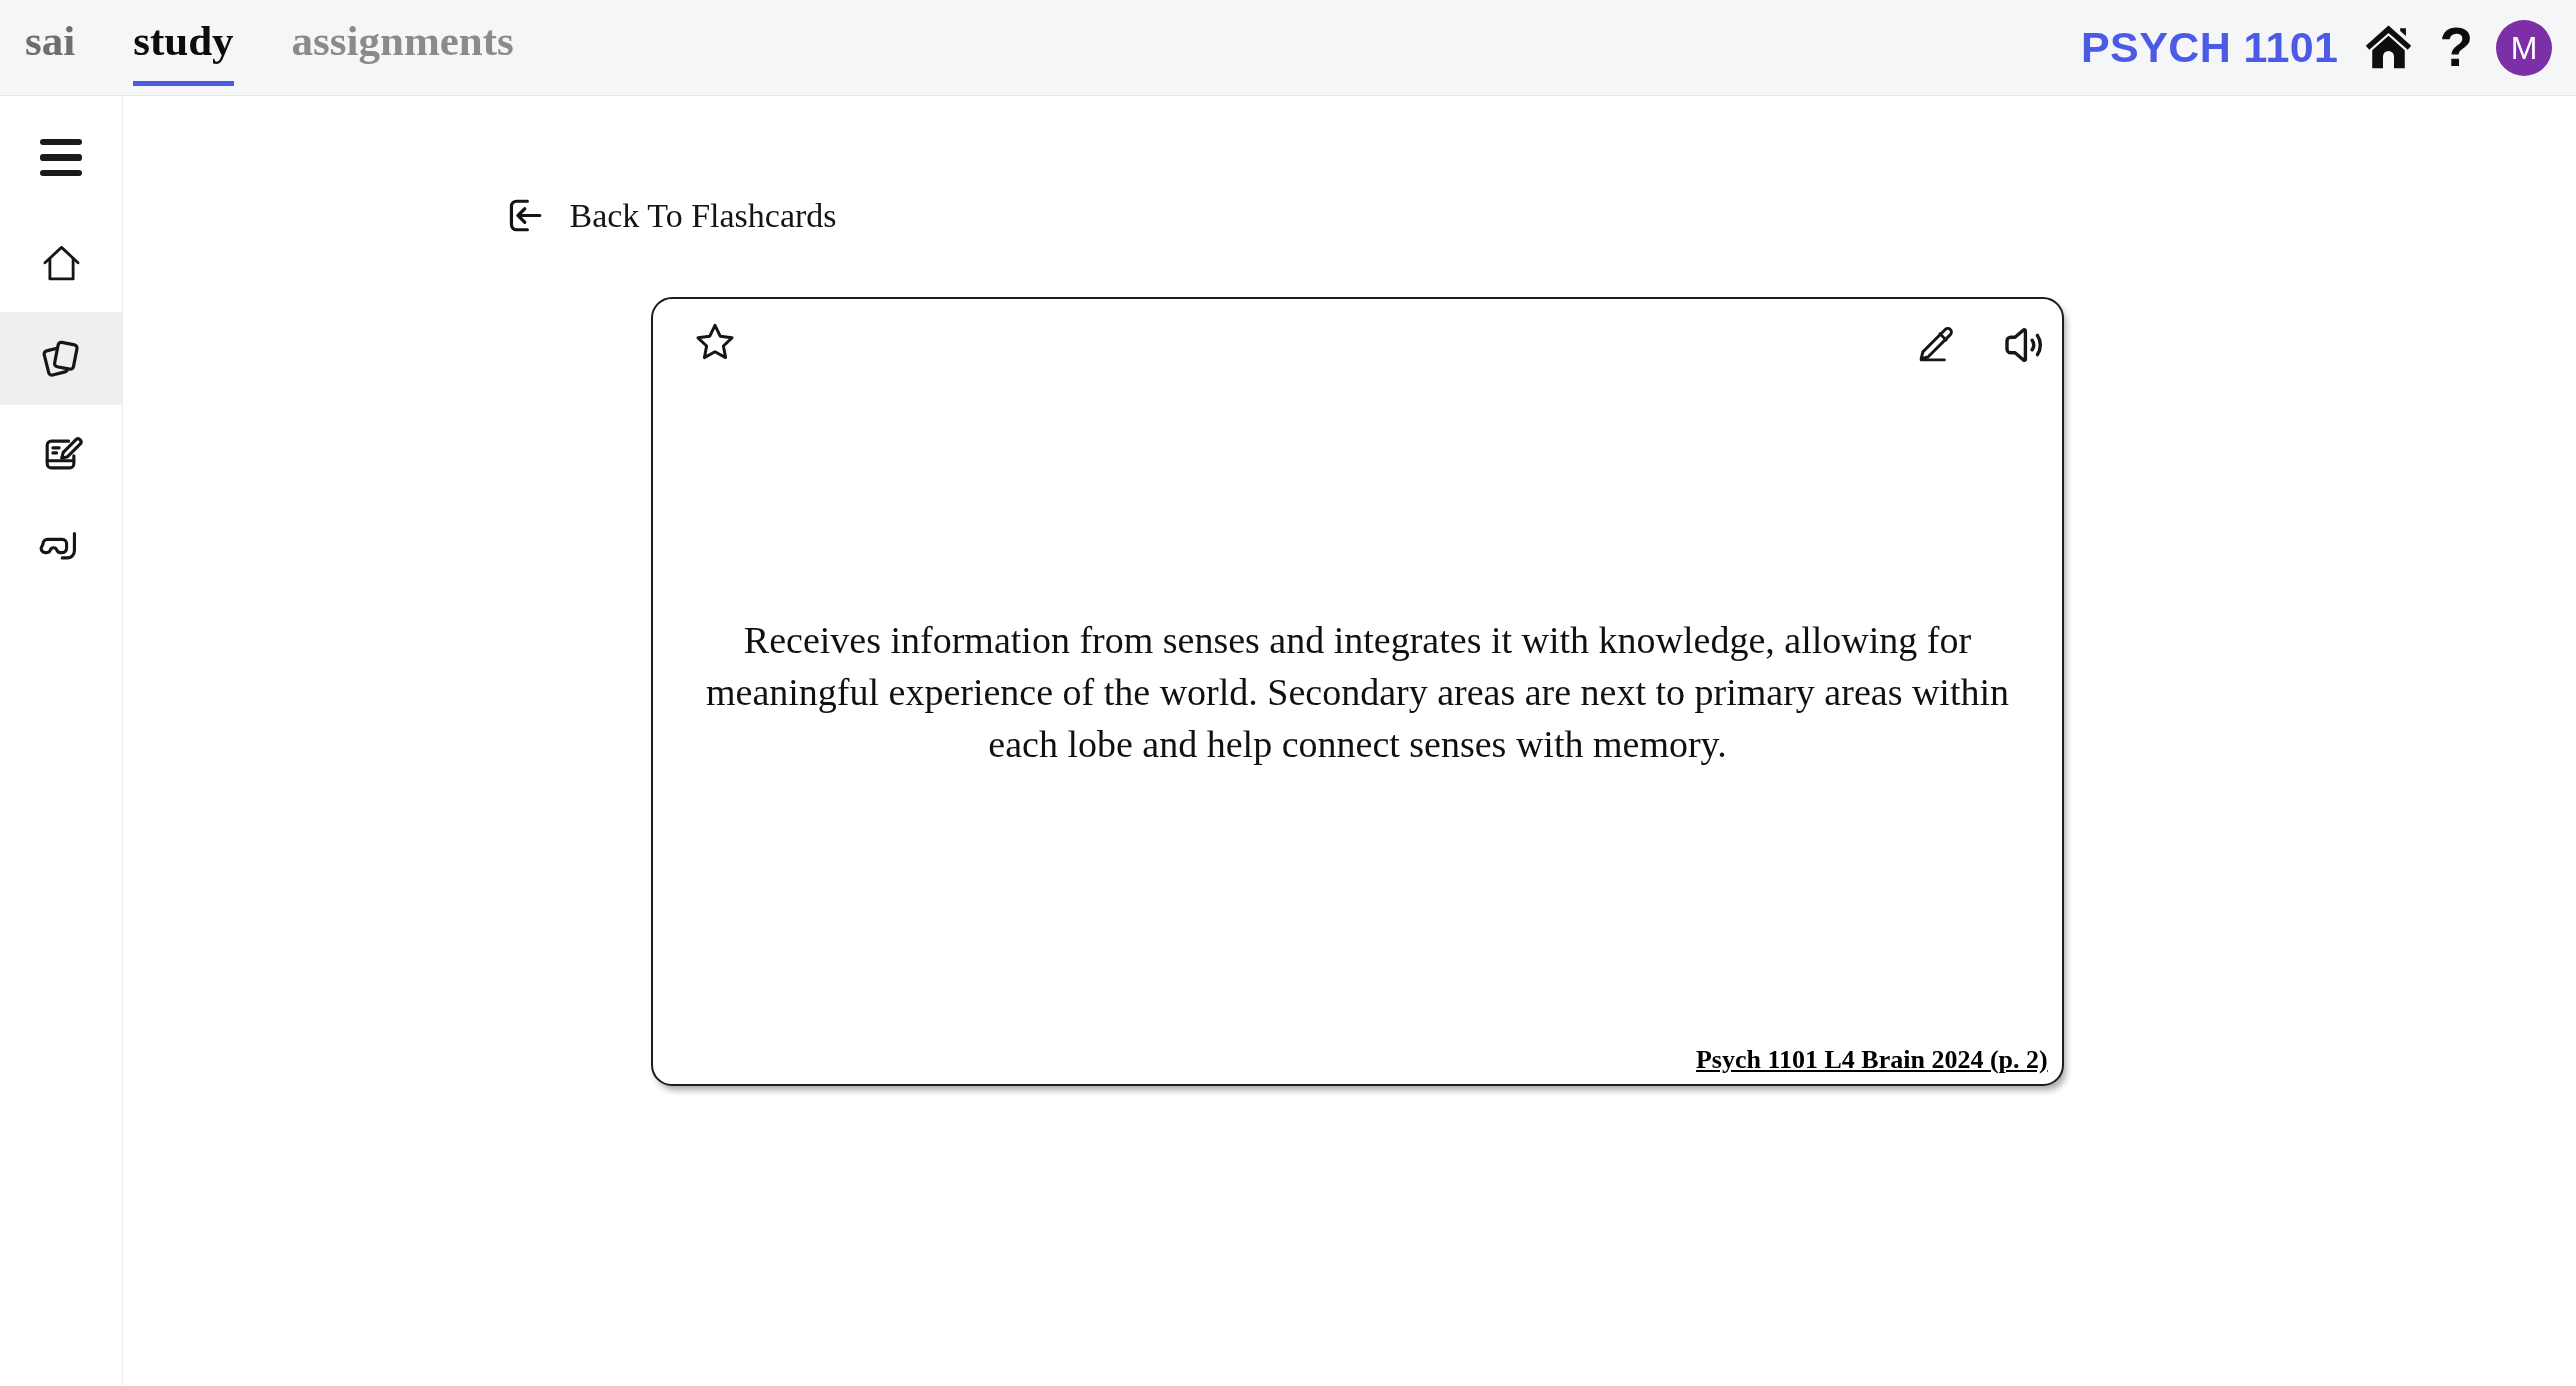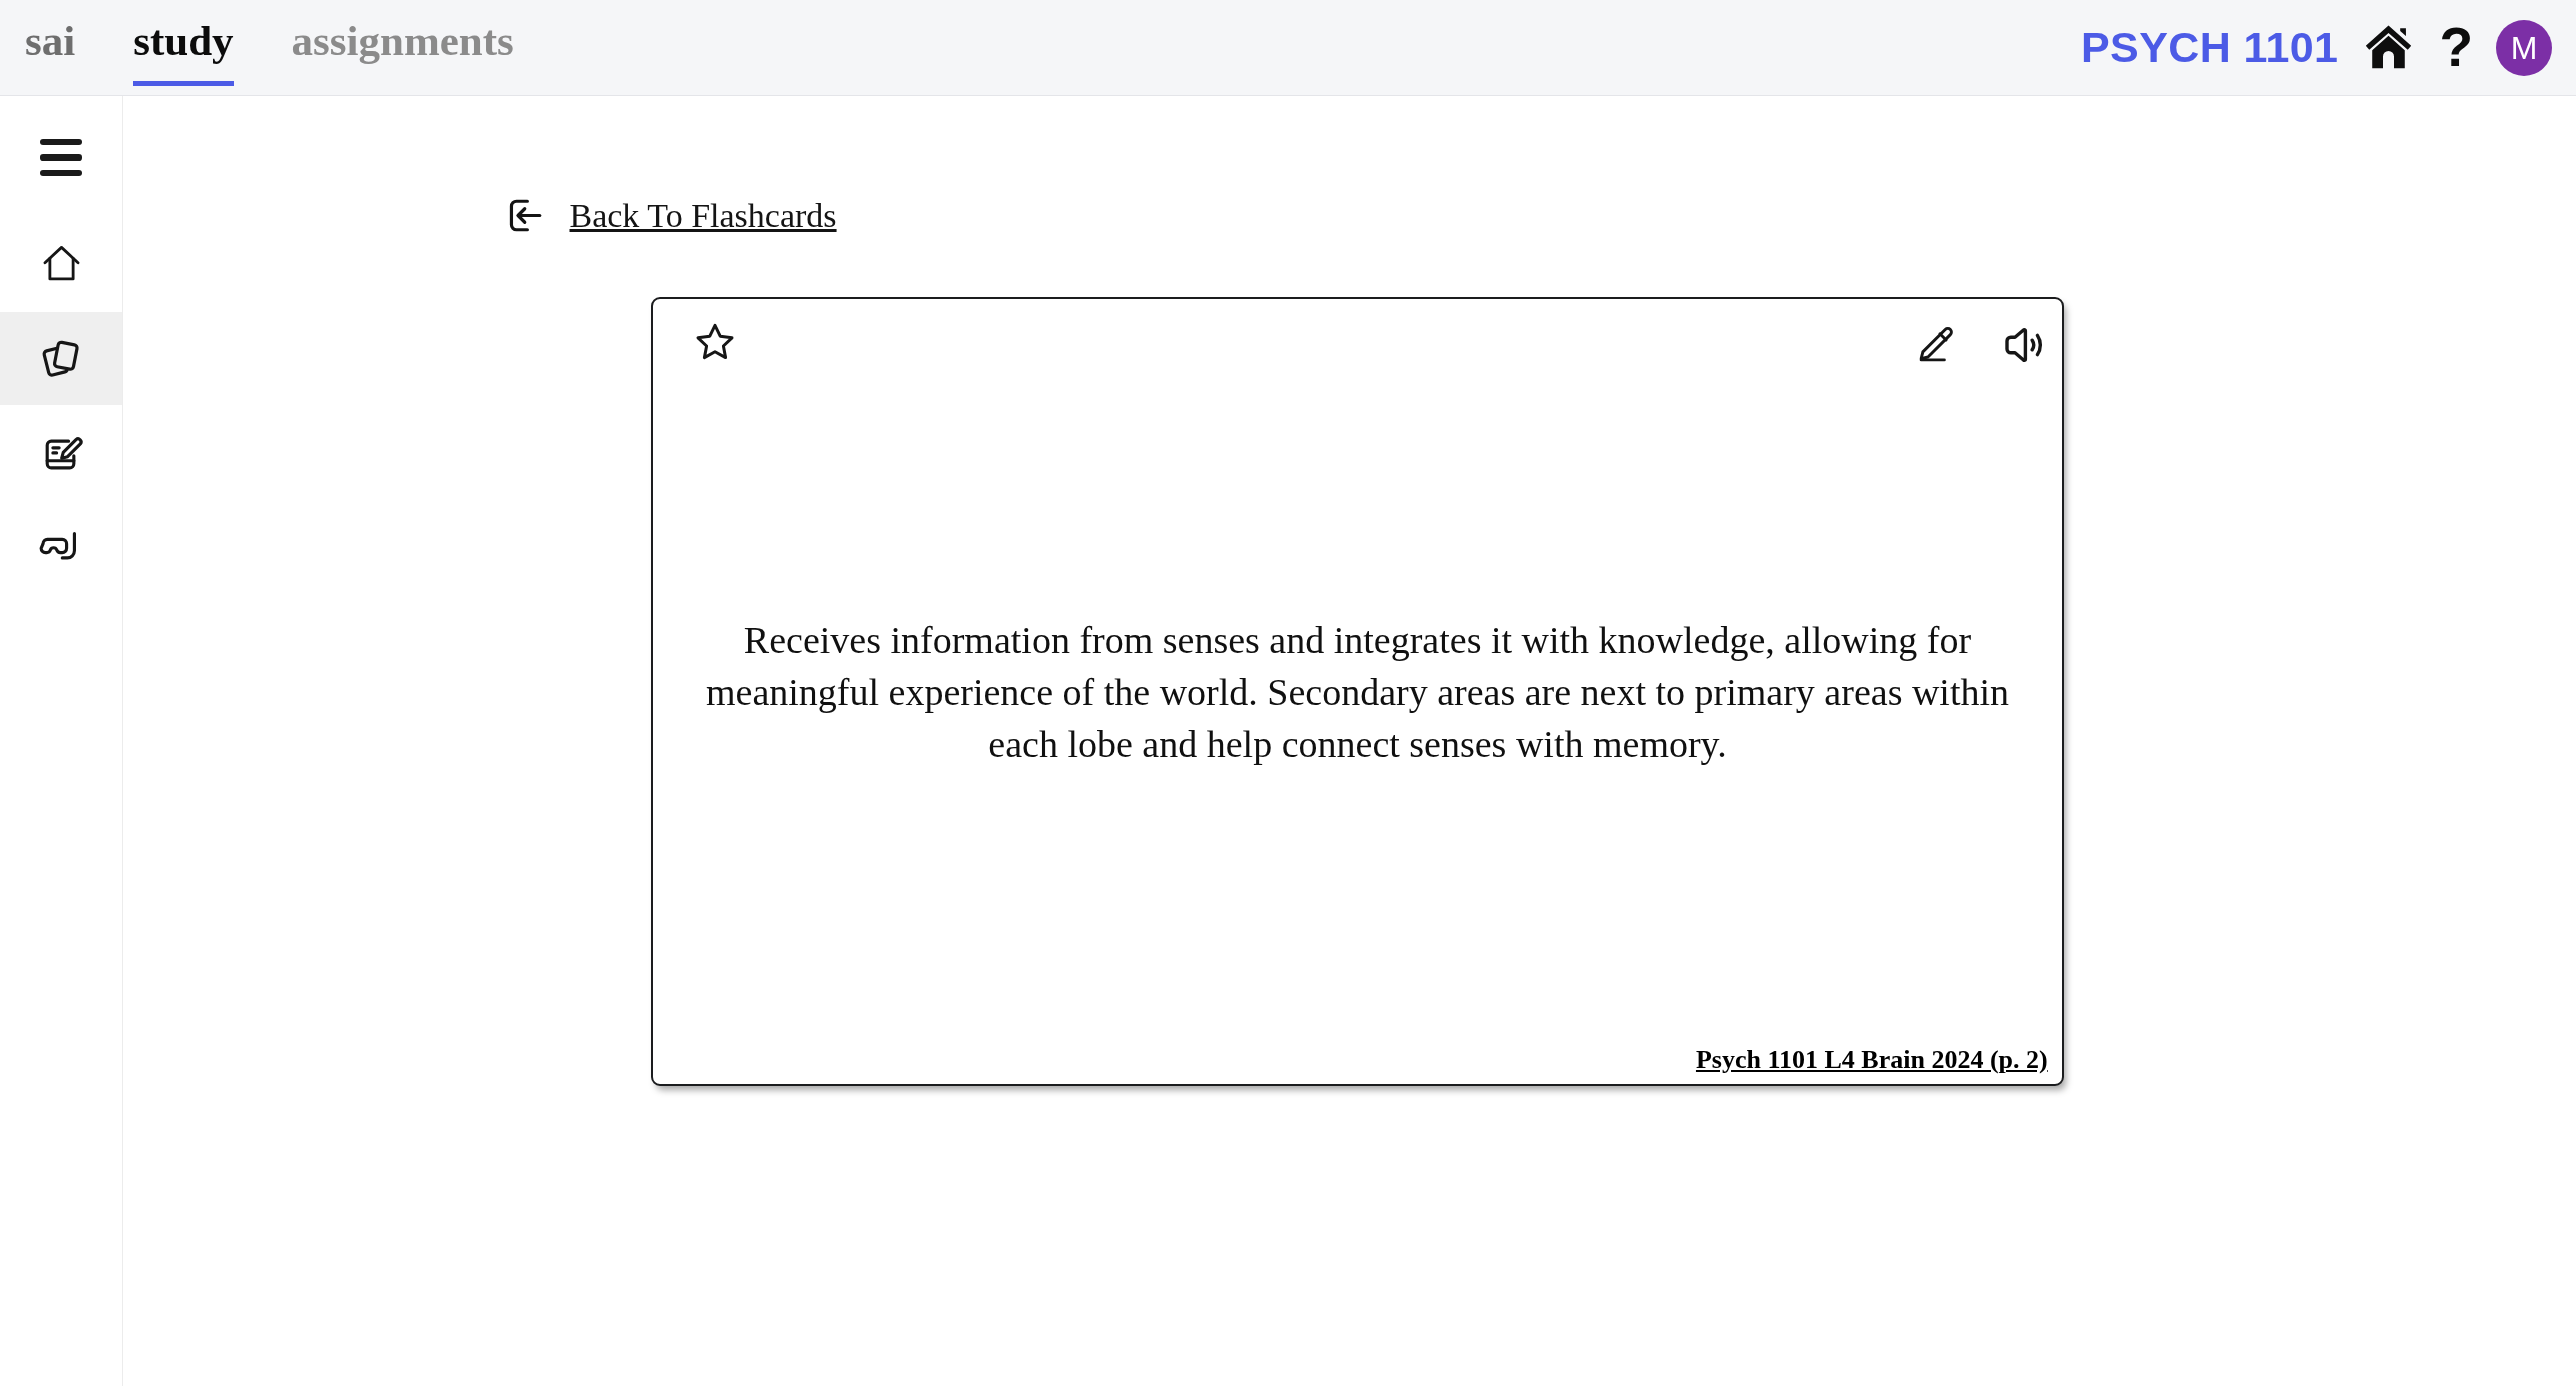--- a/index.html
+++ b/index.html
@@ -45,25 +45,25 @@
     display:flex;align-items:center;justify-content:center;cursor:pointer;
   }
   .side-item.active{background:#efefef;height:93px;}
   .si-home{top:121px;} .si-cards{top:216px;} .si-notes{top:312px;} .si-mask{top:407px;}
 
   
   .back-btn{
     position:absolute;left:503px;top:193px;display:flex;align-items:center;gap:21.5px;
     cursor:pointer;
   }
-  .back-btn .label{font-size:34px;color:#141414;text-decoration:underline;}
+  .back-btn .label{font-size:34px;color:#141414;}
 
   .flashcard{
     position:absolute;left:651px;top:297px;width:1413px;height:789px;
-    background:#fff;border:2.7px solid #1b1c1e;border-radius:9px;box-sizing:border-box;
+    background:#fff;border:2.7px solid #1b1c1e;border-radius:21px;box-sizing:border-box;
     box-shadow:3.6px 5.4px 7.2px -1.8px rgba(0,0,0,0.35);
   }
   .fc-star{position:absolute;left:38px;top:19.7px;cursor:pointer;}
   .fc-pencil{position:absolute;right:106px;top:24px;cursor:pointer;}
   .fc-speaker{position:absolute;right:10.7px;top:22.4px;cursor:pointer;}
   .fc-text-wrap{position:absolute;inset:0;display:flex;align-items:center;justify-content:center;}
   .fc-text{max-width:1342px;margin:0;text-align:center;font-size:38px;line-height:52px;color:#101010;}
   .fc-source{
     position:absolute;right:14.3px;bottom:9px;font-size:26px;font-weight:700;color:#000;
     text-decoration:underline;cursor:pointer;margin-left:12px;

